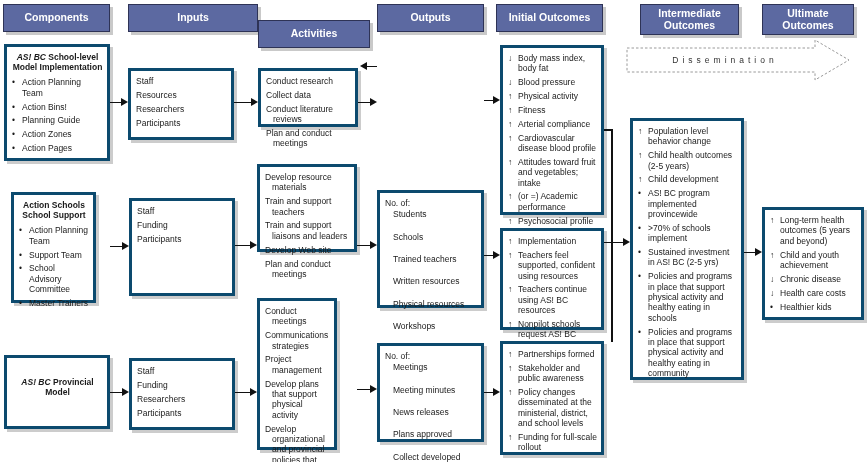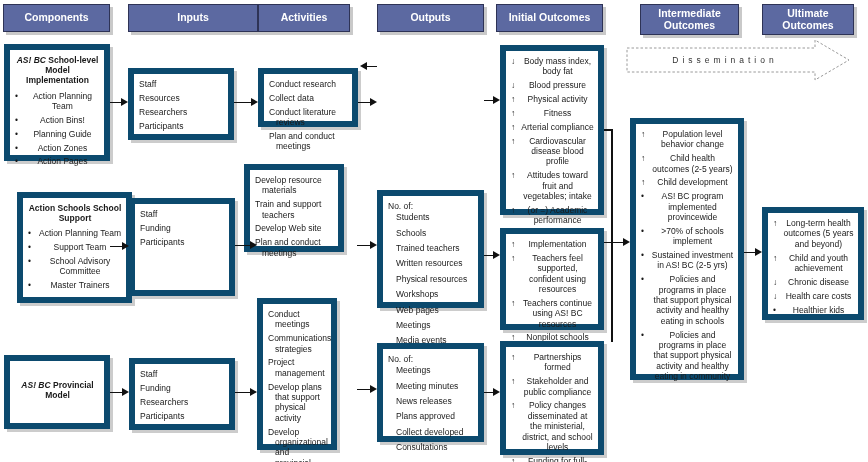--- a/index.html
+++ b/index.html
@@ -7,32 +7,32 @@
     position:relative; width:868px; height:462px; background:#ffffff;
     font-family:"Liberation Sans", sans-serif; color:#1a1a1a; overflow:hidden;
   }
   .header {
     position:absolute; height:28px; background:#5c69a1; border:1px solid #2e3356;
     box-shadow:3px 3px 0 #c9c9c9; color:#ffffff; font-weight:bold; font-size:10.5px;
     display:flex; align-items:center; justify-content:center; text-align:center;
     line-height:1.12; box-sizing:border-box; padding:0 2px;
   }
   .box {
-    position:absolute; background:#ffffff; border:6px solid #0c4a6e;
+    position:absolute; background:#ffffff; border:3px solid #0c4a6e;
     box-shadow:3px 3px 0 #cccccc; box-sizing:border-box;
     padding:5px 4px 4px 5px; font-size:8.5px; line-height:1.22;
   }
   .box-title { font-weight:bold; text-align:center; margin-bottom:5px; line-height:1.2; }
   .ti { font-style:italic; font-weight:bold; }
   .box-heading { font-weight:normal; margin-bottom:1px; }
   .list { display:flex; flex-direction:column; gap:3.5px; }
-  .list.tight { gap:5px; padding-left:8px; }
+  .list.tight { gap:12px; padding-left:8px; }
   .item { display:flex; }
   .m { flex:0 0 10px; }
-  .t { flex:1;text-align:center; }
+  .t { flex:1; }
   .plain { padding-left:7px; text-indent:-7px; }
   .harrow { position:absolute; height:9px; }
   .harrow .shaft { position:absolute; left:0; right:5px; top:3.6px; height:1.7px; background:#111; }
   .harrow .head { position:absolute; right:0; top:0; width:0; height:0;
     border-left:7px solid #111; border-top:4.5px solid transparent; border-bottom:4.5px solid transparent; }
   .harrow.rev .shaft { left:5px; right:0; }
   .harrow.rev .head { right:auto; left:0; border-left:none;
     border-right:7px solid #111; }
   .hline { position:absolute; height:1.6px; background:#111; }
   .vline { position:absolute; width:1.6px; background:#111; }
@@ -44,21 +44,21 @@
 <body>
 
 <div class="canvas">
 
   <div class="header" style="left:3px;top:4px;width:107px">
       <span>Components</span>
     </div>
   <div class="header" style="left:128px;top:4px;width:130px">
       <span>Inputs</span>
     </div>
-  <div class="header" style="left:258px;top:4px;width:92px">
+  <div class="header" style="left:258px;top:20px;width:112px">
       <span>Activities</span>
     </div>
   <div class="header" style="left:377px;top:4px;width:107px">
       <span>Outputs</span>
     </div>
   <div class="header" style="left:496px;top:4px;width:107px">
       <span>Initial Outcomes</span>
     </div>
   <div class="header" style="left:640px;top:4px;width:99px;height:31px">
       <span>Intermediate Outcomes</span>
@@ -155,21 +155,21 @@
           <span class="m">↑</span>
           <span class="t">(or =) Academic performance</span>
         </div>
         <div class="item">
           <span class="m">↑</span>
           <span class="t">Psychosocial profile</span>
         </div>
       </div>
   </div>
 
-  <div class="box" style="left:17px;top:192px;width:115px;height:111px">
+  <div class="box" style="left:11px;top:192px;width:85px;height:111px">
     <div class="box-title"><span class="ti"></span><span>Action Schools School Support</span></div>
     <div class="list">
 
     <div class="item">
           <span class="m">•</span>
           <span class="t">Action Planning Team</span>
         </div>
         <div class="item">
           <span class="m">•</span>
           <span class="t">Support Team</span>
@@ -187,25 +187,26 @@
 
   <div class="box" style="left:129px;top:198px;width:106px;height:98px">
     <div class="list">
 
     <div class="plain">Staff</div>
         <div class="plain">Funding</div>
         <div class="plain">Participants</div>
       </div>
   </div>
 
-  <div class="box" style="left:244px;top:164px;width:100px;height:88px">
+  <div class="box" style="left:257px;top:164px;width:100px;height:88px">
     <div class="list">
 
     <div class="plain">Develop resource materials</div>
         <div class="plain">Train and support teachers</div>
+        <div class="plain">Train and support liaisons and leaders</div>
         <div class="plain">Develop Web site</div>
         <div class="plain">Plan and conduct meetings</div>
       </div>
   </div>
 
   <div class="box" style="left:377px;top:190px;width:107px;height:118px">
     <div class="box-heading">No. of:</div>
     <div class="list tight">
 
     <div>Students</div>
@@ -283,21 +284,21 @@
 
   <div class="box" style="left:500px;top:341px;width:104px;height:114px">
     <div class="list">
 
     <div class="item">
           <span class="m">↑</span>
           <span class="t">Partnerships formed</span>
         </div>
         <div class="item">
           <span class="m">↑</span>
-          <span class="t">Stakeholder and public compliance</span>
+          <span class="t">Stakeholder and public awareness</span>
         </div>
         <div class="item">
           <span class="m">↑</span>
           <span class="t">Policy changes disseminated at the ministerial, district, and school levels</span>
         </div>
         <div class="item">
           <span class="m">↑</span>
           <span class="t">Funding for full-scale rollout</span>
         </div>
       </div>

